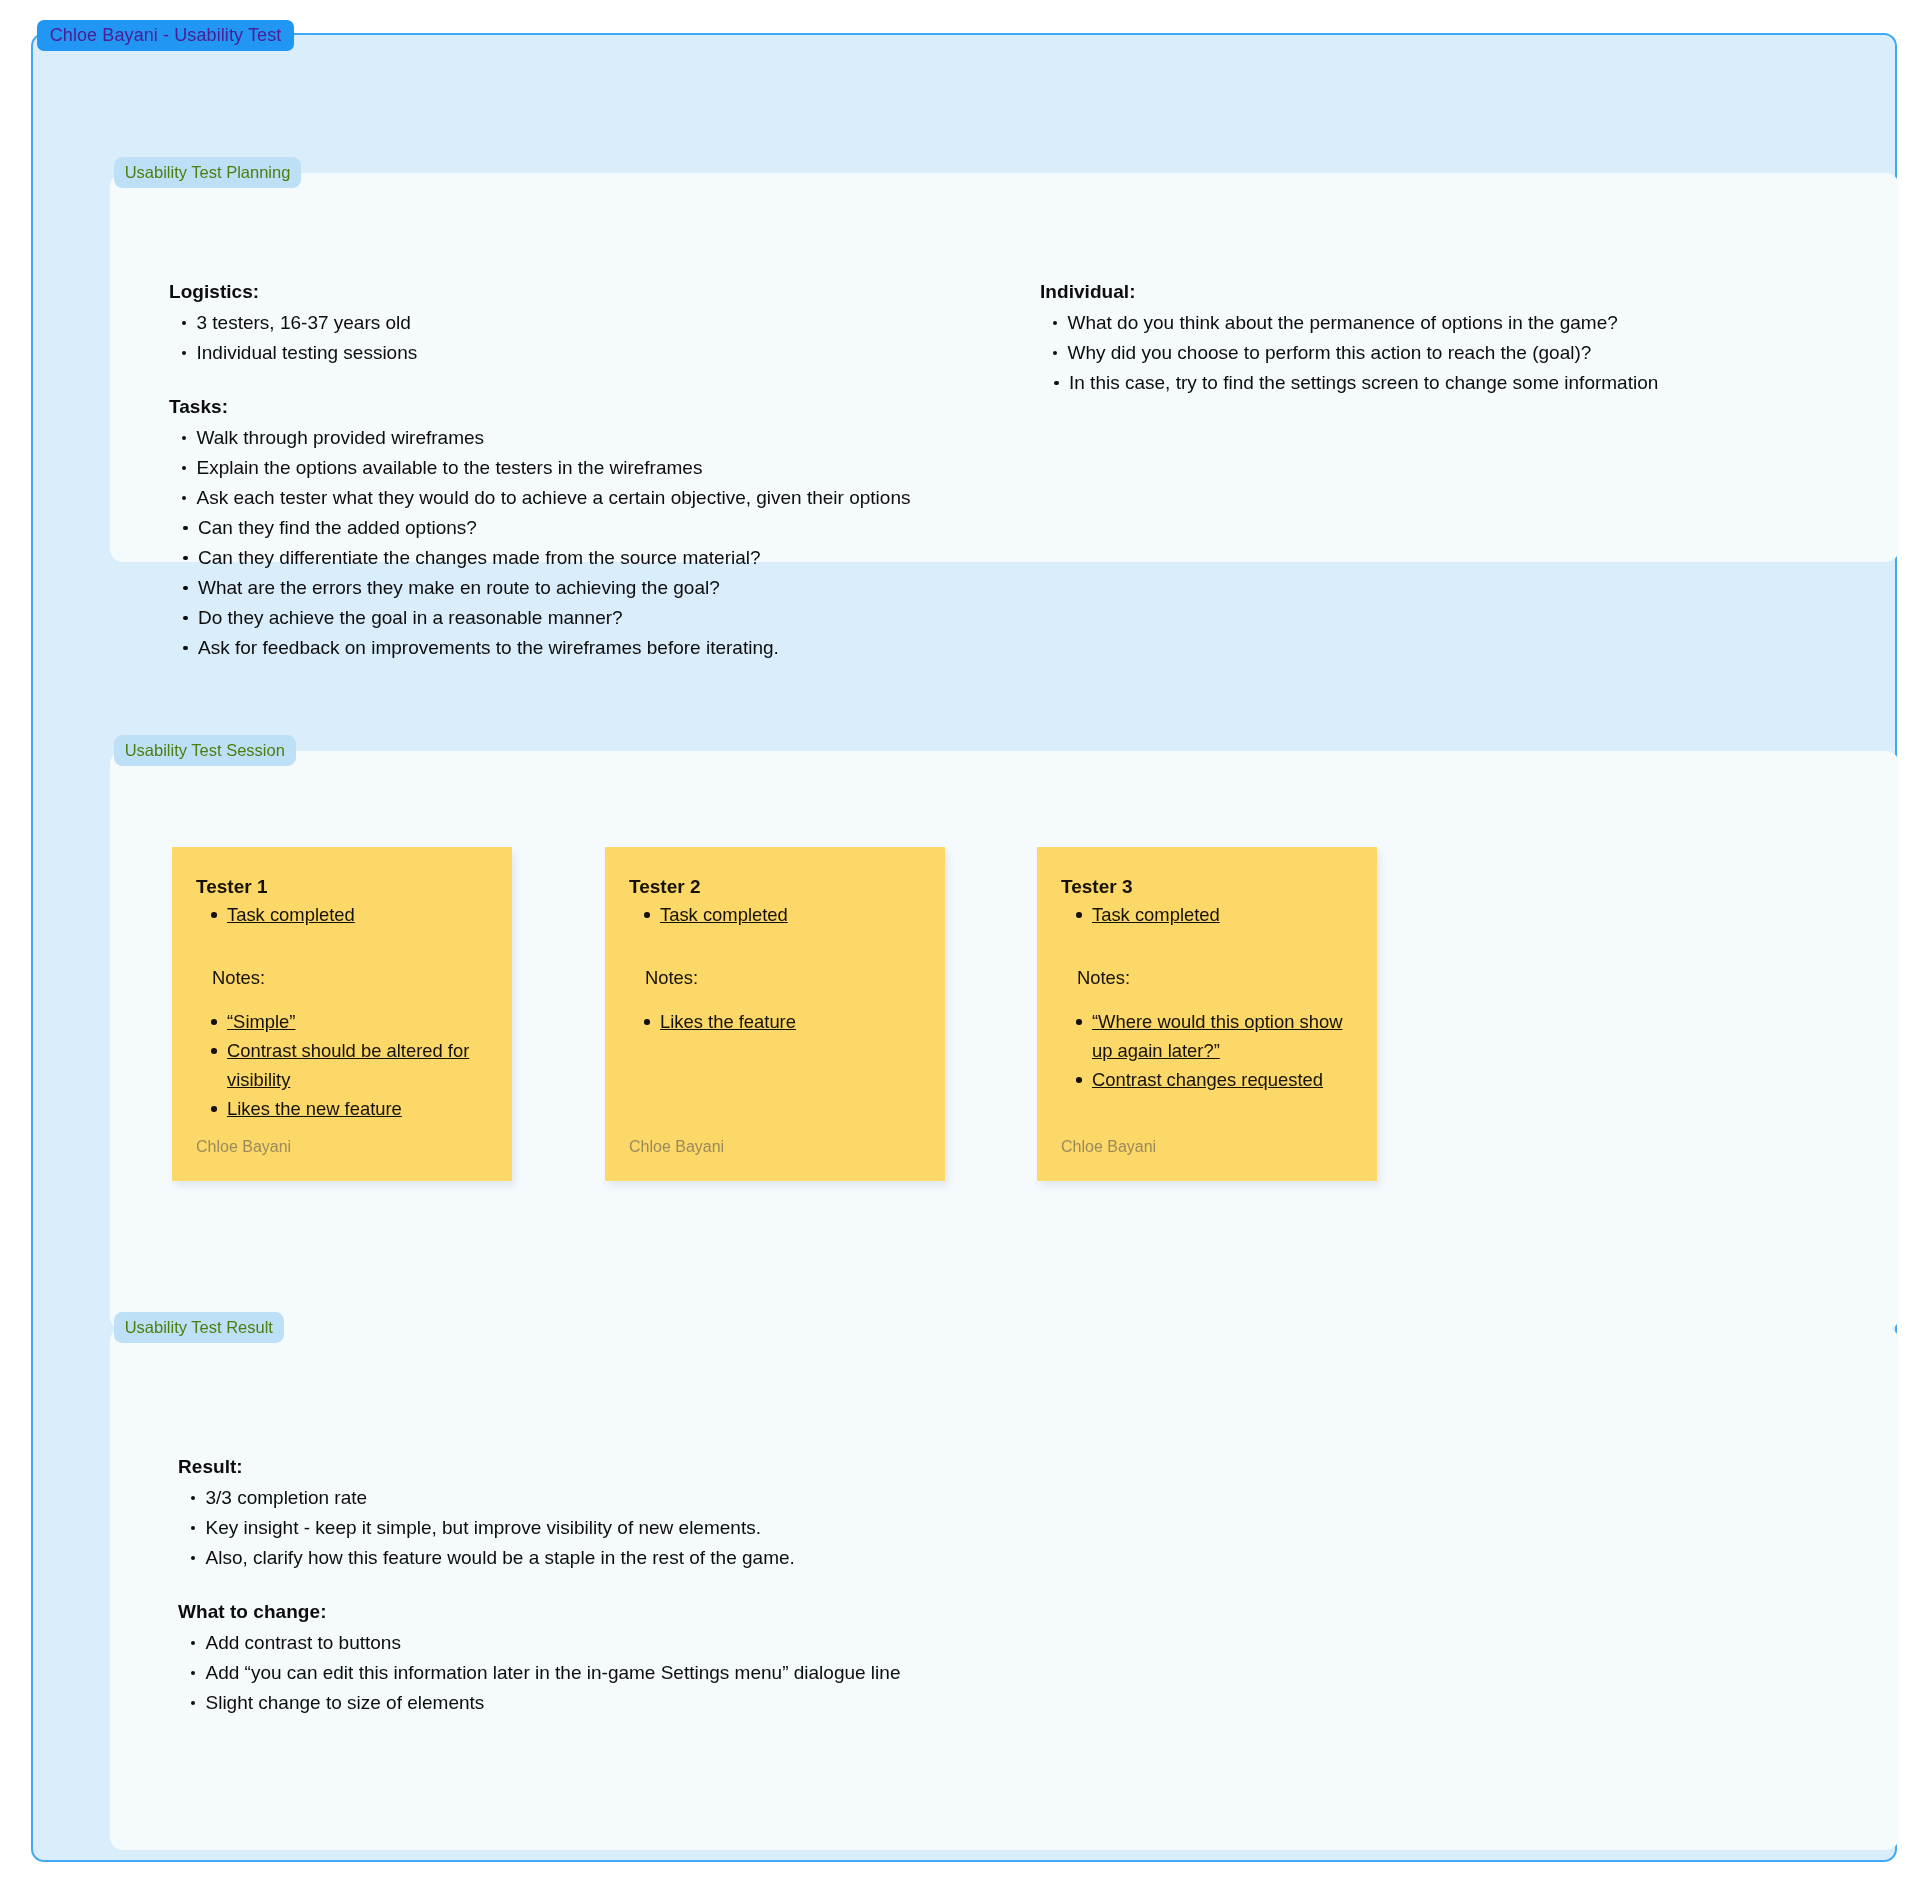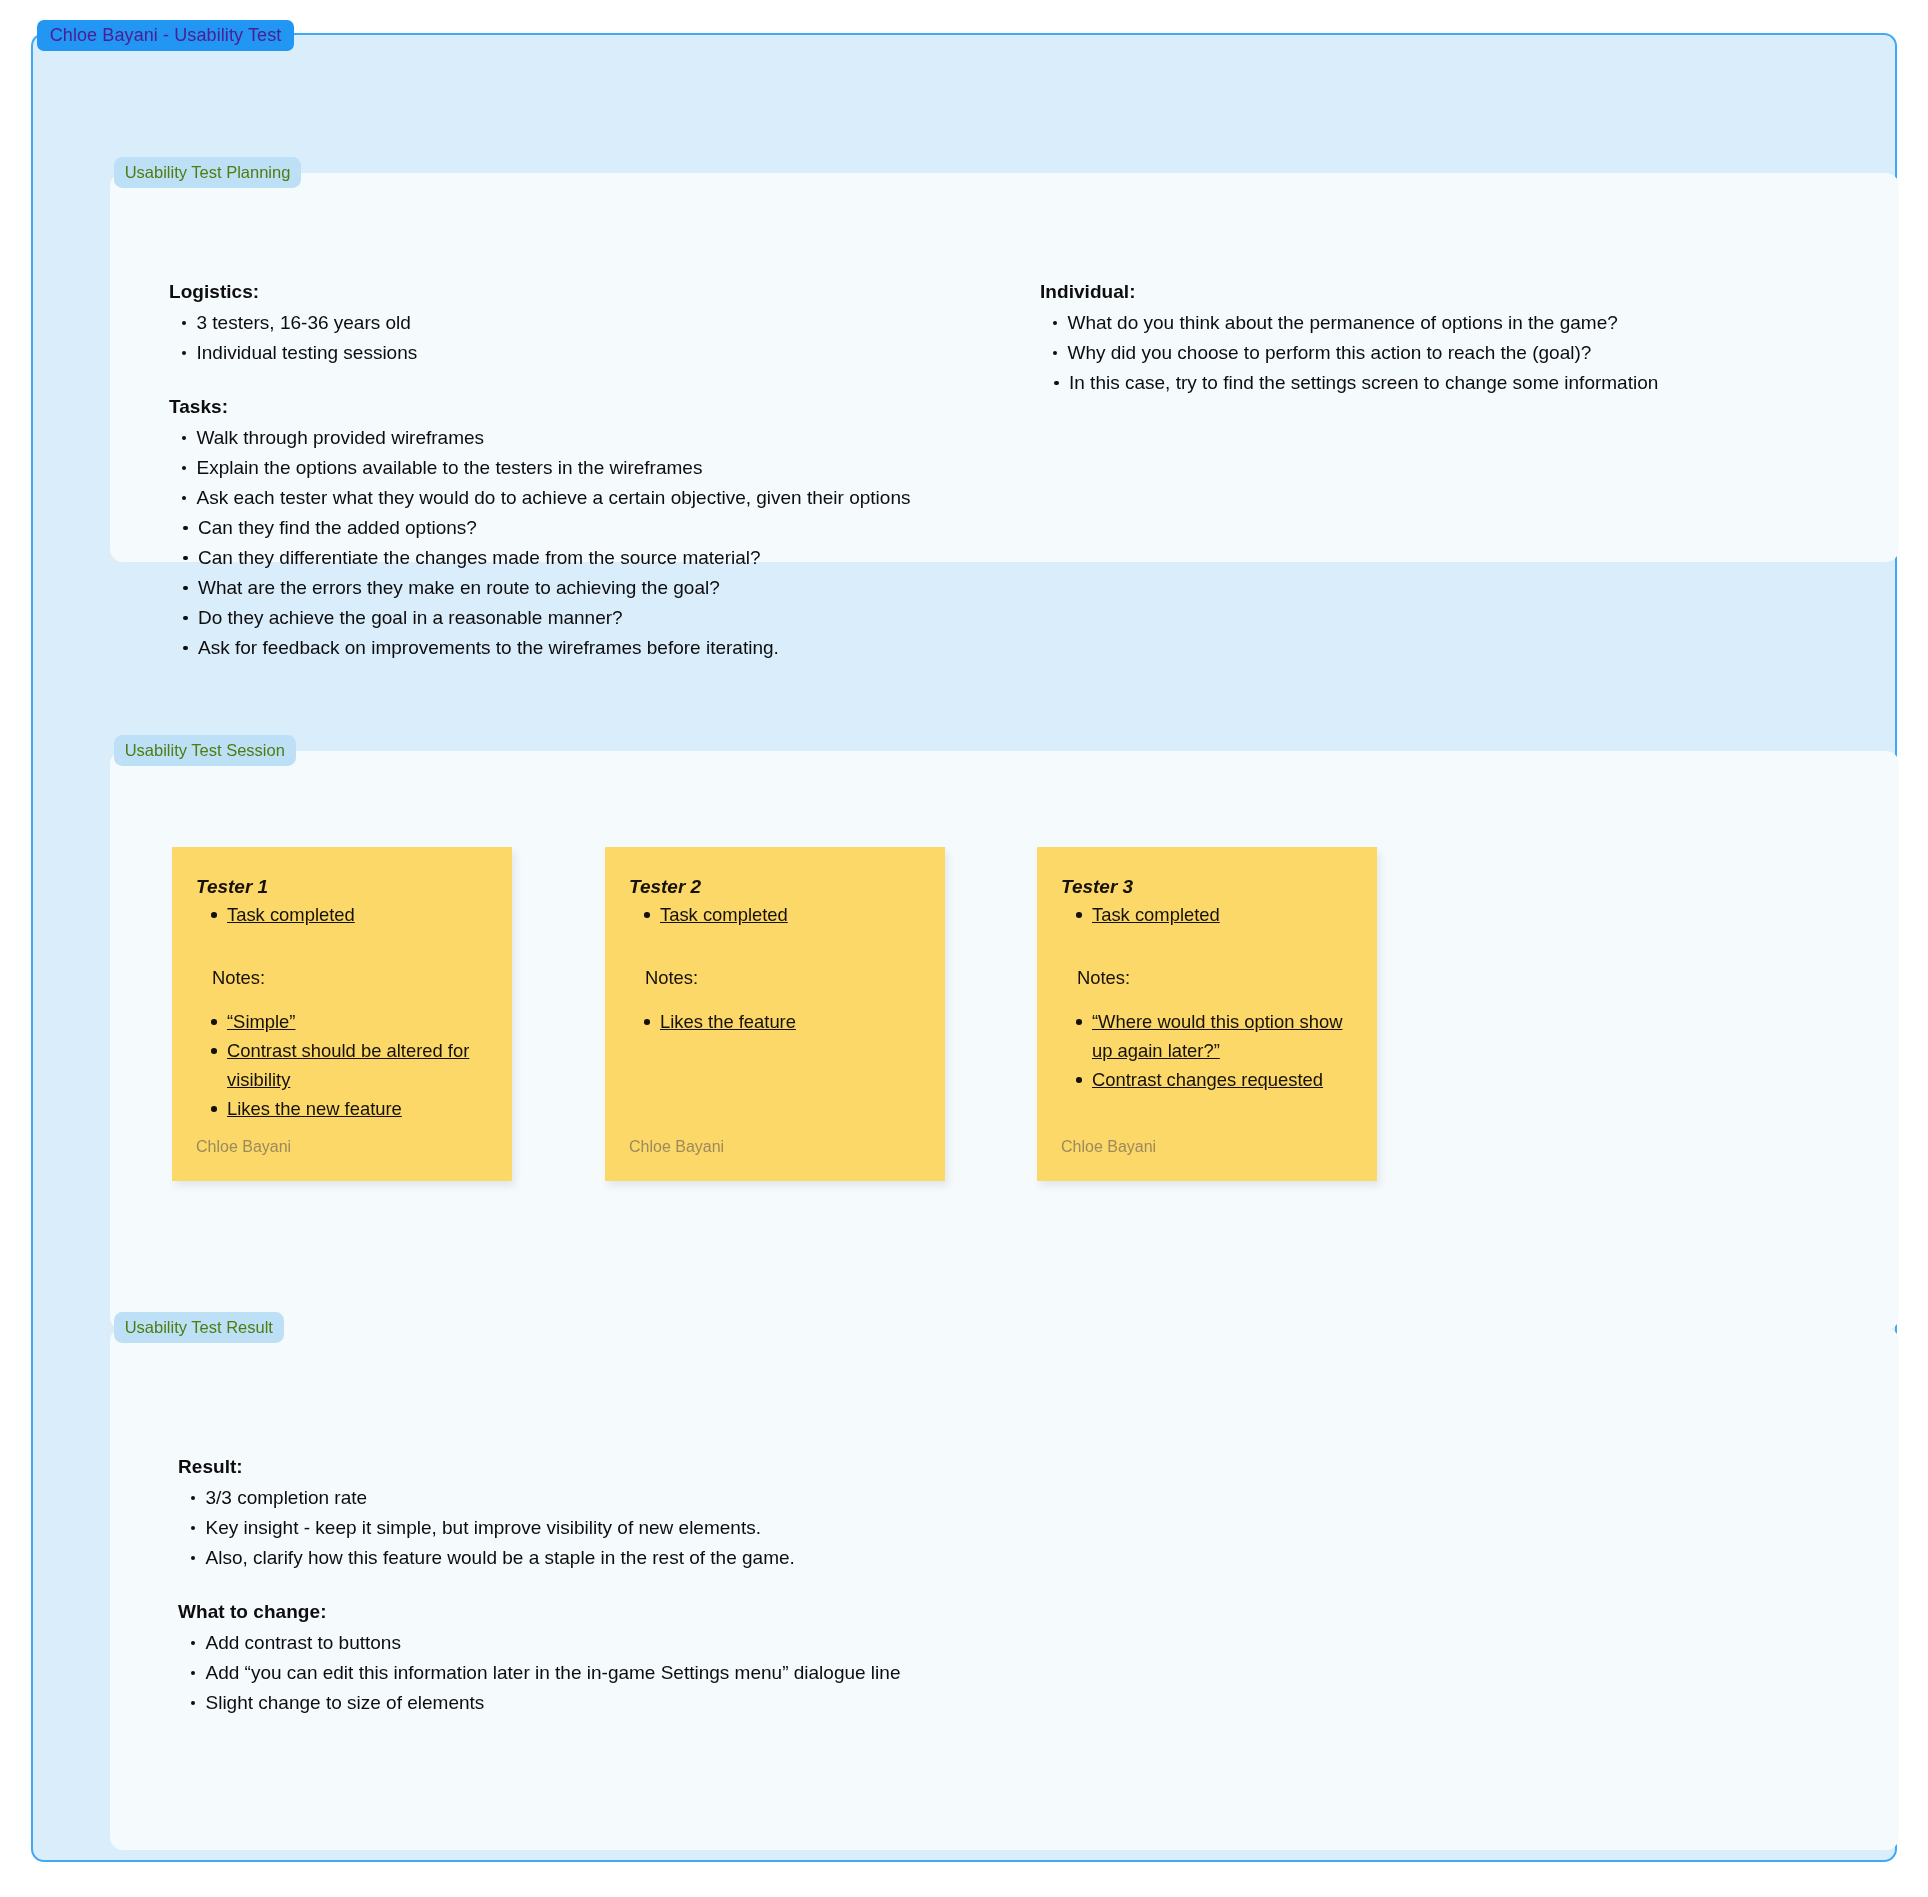--- a/index.html
+++ b/index.html
@@ -105,21 +105,20 @@
     background: #FBD867;
     box-shadow: 2.8px 4.6px 7.3px rgba(60,70,90,0.10);
     padding: 27.5px 24px 0 24px;
   }
   .note-title {
     font-weight: bold;
     font-size: 19px;
     line-height: 24px;
     color: #16110a;
     margin: 0 0 1.8px 0;
-    font-style: italic;
   }
   .note ul {
     margin: 0;
     padding: 0 0 0 31px;
     list-style: none;
   }
   .note ul > li {
     position: relative;
     font-size: 18.4px;
     line-height: 29px;
@@ -155,21 +154,21 @@
 <div class="board-frame">
 
   <div class="board-tab">Chloe Bayani - Usability Test</div>
 
   <div class="section" id="section-planning">
     <div class="section-tab">Usability Test Planning</div>
 
     <div class="colwrap" style="left:59px; top:72px; width:790px;">
       <p class="heading">Logistics:</p>
       <ul class="lvl1">
-        <li>3 testers, 16-36 years old</li>
+        <li>3 testers, 16-37 years old</li>
         <li>Individual testing sessions</li>
       </ul>
       <div class="gap"></div>
       <p class="heading">Tasks:</p>
       <ul class="lvl1">
         <li>Walk through provided wireframes</li>
         <li>Explain the options available to the testers in the wireframes</li>
         <li>Ask each tester what they would do to achieve a certain objective, given their options</li>
       </ul>
       <ul class="lvl2">

